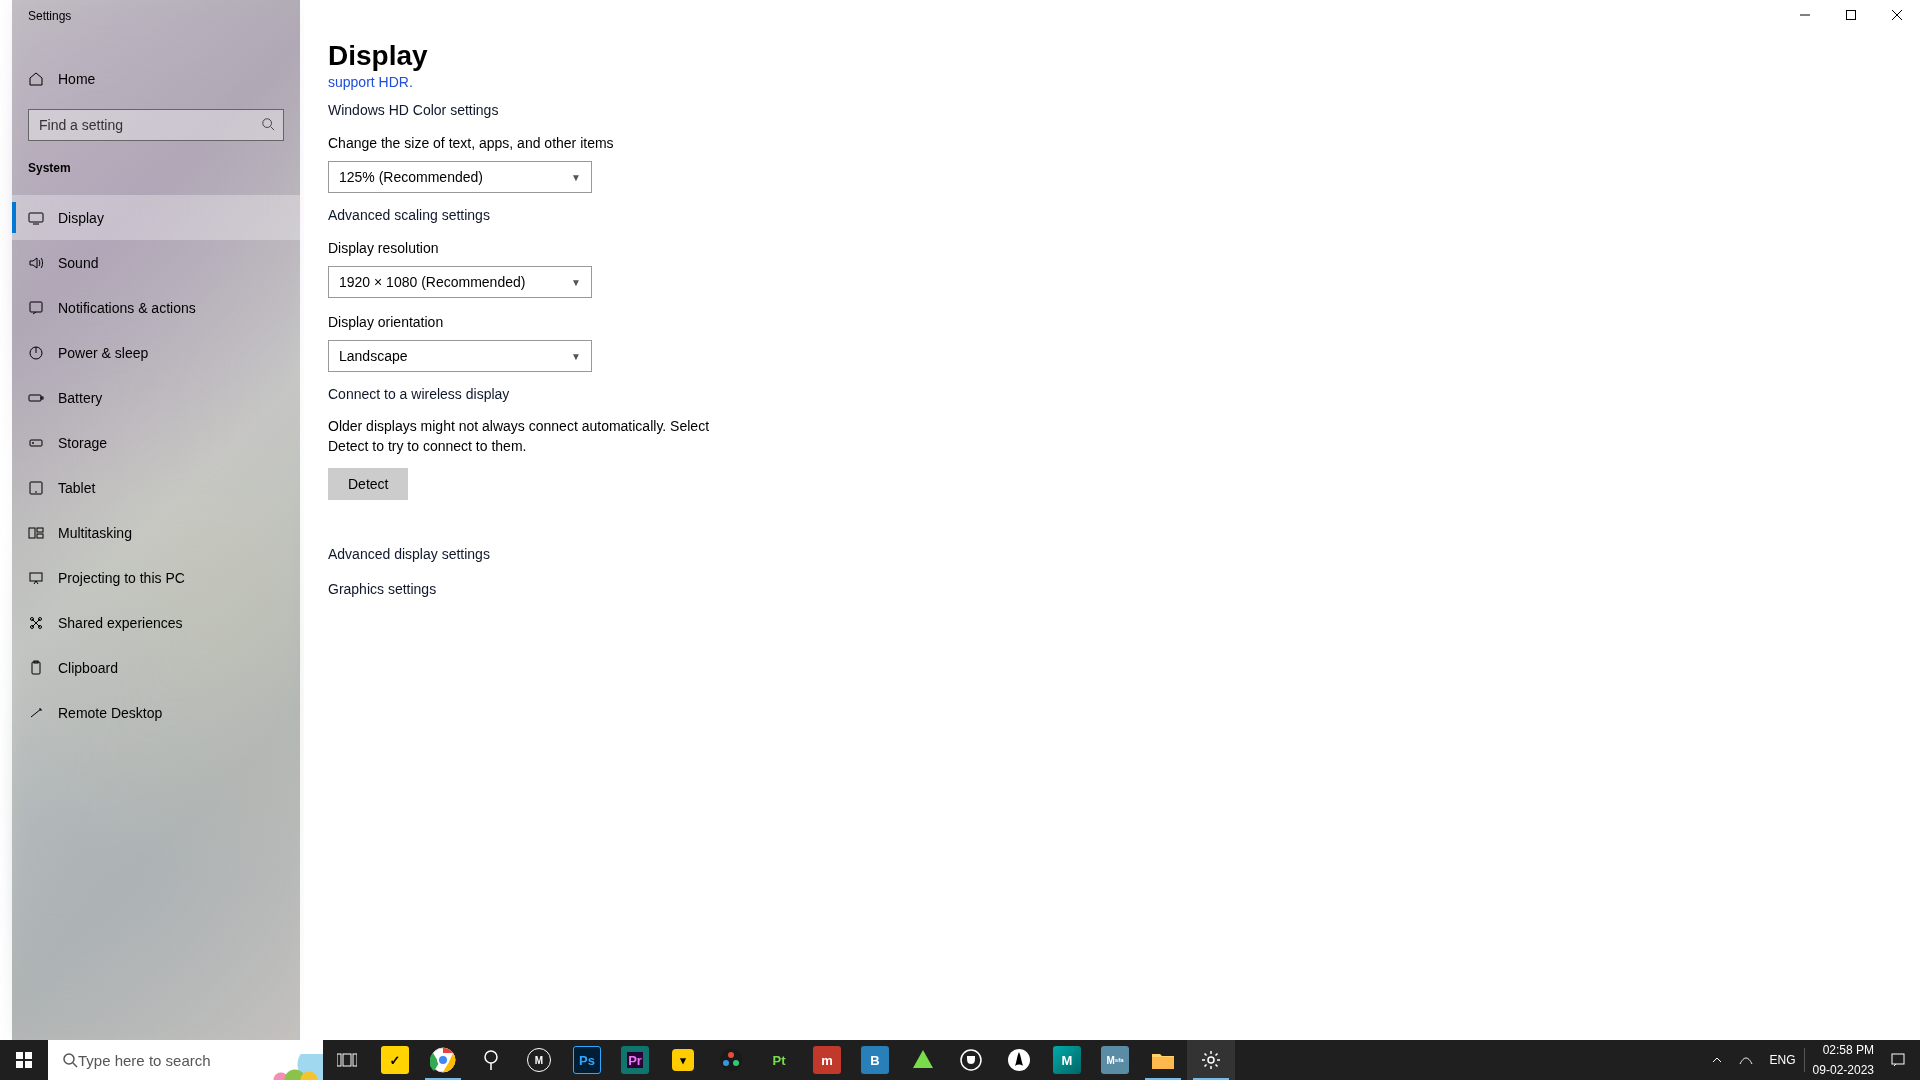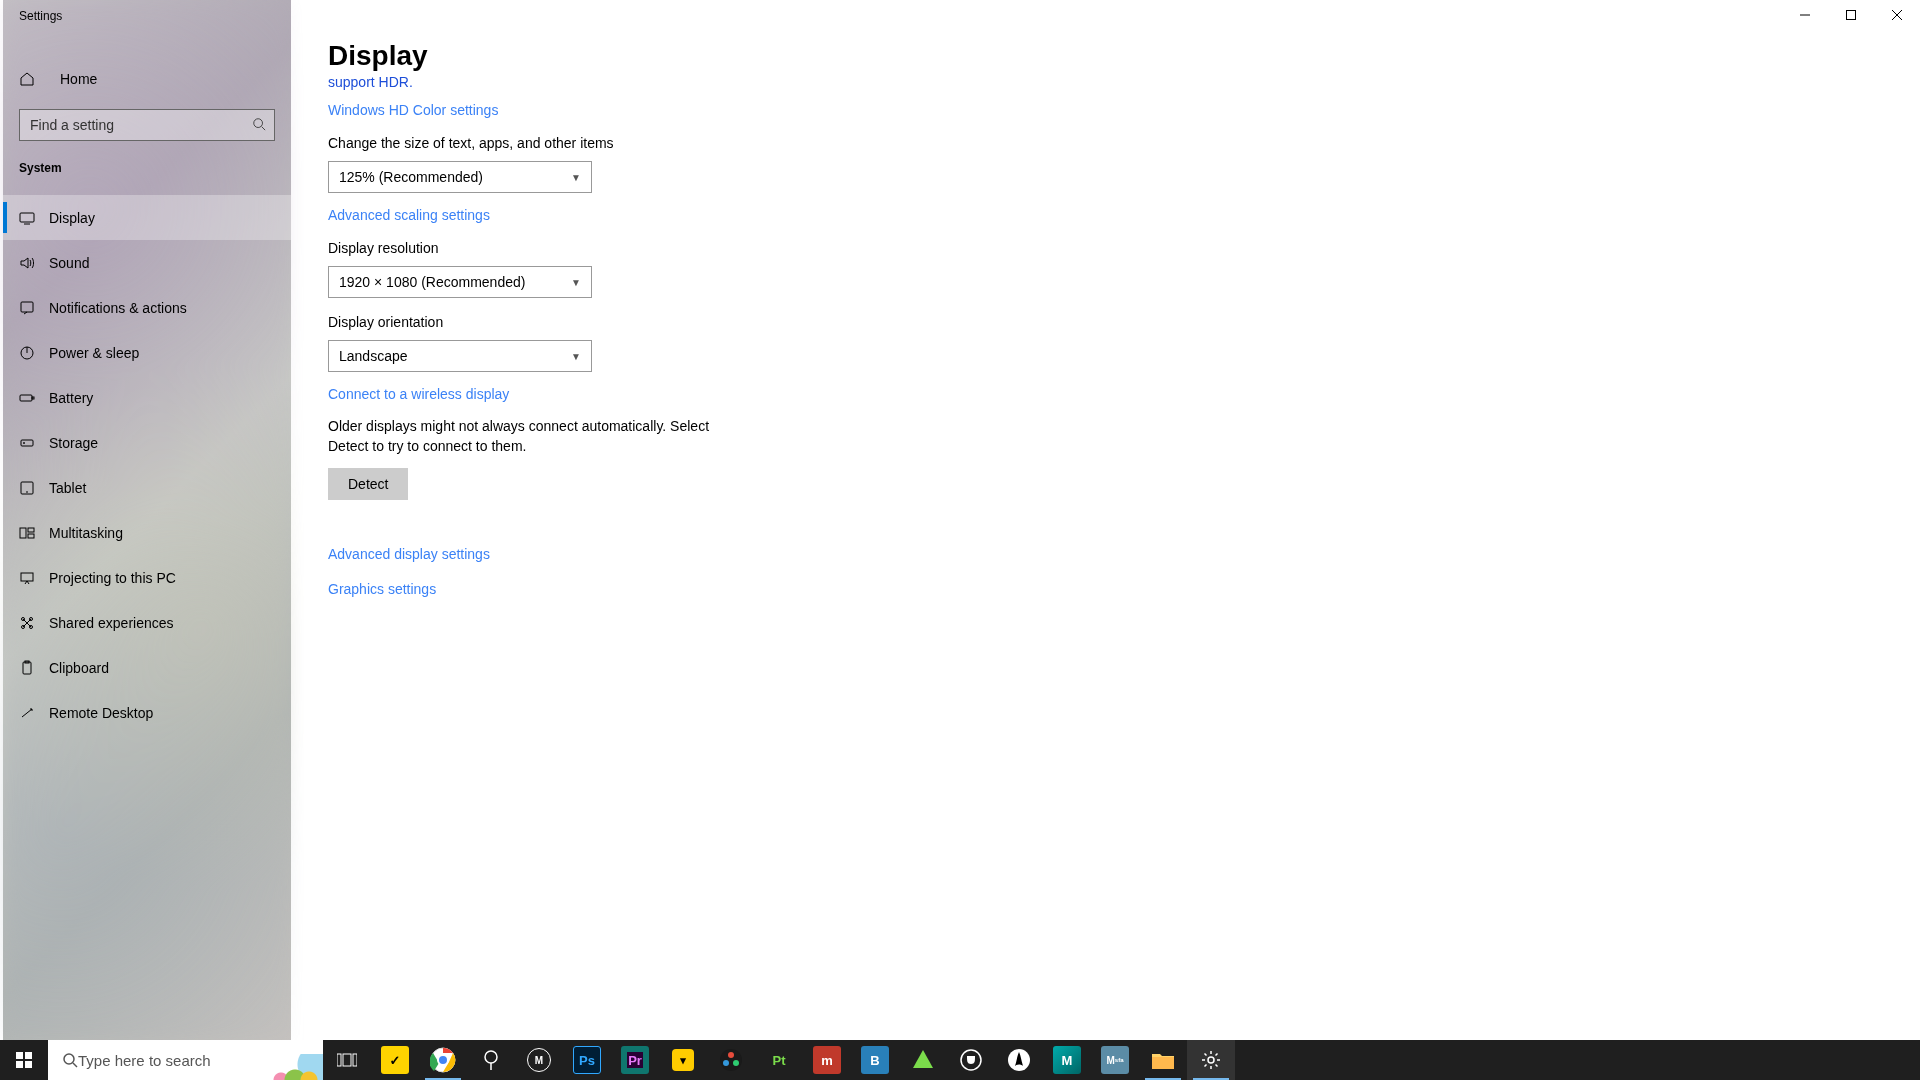--- a/index.html
+++ b/index.html
@@ -1,35 +1,35 @@
 <!DOCTYPE html>
 <html><head>
 <meta charset="utf-8">
 <style>
   * { margin:0; padding:0; box-sizing:border-box; font-family:"Segoe UI",sans-serif; }
   html,body { width:1920px; height:1080px; overflow:hidden; }
   body { background:#fff; display:flex; flex-direction:column; }
   
   .sidebar {
-    position:absolute; left:3px; top:0; width:288px; height:1040px;
+    position:absolute; left:12px; top:0; width:288px; height:1040px;
     background:linear-gradient(135deg,#c3c0c4 0%, #b0aab4 25%, #c8cac6 50%, #b2b6b4 75%, #c5c2bf 100%);
   }
   .sidebar::before {
     content:""; position:absolute; inset:0;
     background:
       radial-gradient(circle at 30% 20%, rgba(180,160,190,0.4), transparent 40%),
       radial-gradient(circle at 70% 60%, rgba(200,200,180,0.4), transparent 40%),
       radial-gradient(circle at 20% 80%, rgba(160,170,180,0.4), transparent 40%);
     filter:blur(8px);
   }
   .sidebar > * { position:relative; }
   
   .title-row { height:32px; display:flex; align-items:center; padding-left:16px; font-size:12px; color:#000; }
   
-  .home-row { height:45px; display:flex; align-items:center; padding-left:16px; gap:25px; margin-top:24px; cursor:pointer; }
+  .home-row { height:45px; display:flex; align-items:center; padding-left:16px; gap:14px; margin-top:24px; cursor:pointer; }
   .home-row span.lbl { font-size:14px; }
   
   .search-wrap { padding:8px 16px 4px 16px; }
   .search-box {
     position:relative; height:32px; border:1px solid #666; background:rgba(255,255,255,0.35);
     display:flex; align-items:center;
   }
   .search-box input {
     width:100%; height:100%; border:none; outline:none; background:transparent;
     padding:0 30px 0 10px; font-size:14px; color:#000;
@@ -56,21 +56,21 @@
   }
   .win-controls {
     position:absolute; top:0; right:0; display:flex;
   }
   .win-btn { width:46px; height:30px; display:flex; align-items:center; justify-content:center; cursor:pointer; }
   
   .page-title { font-size:28px; font-weight:600; padding-top:40px; }
   
   .scroll-body { margin-top:2px; width:760px; }
   .truncated-text { font-size:14px; color:#1d4ed8; margin-top:2px; }
-  .link { color:#3b82f6; font-size:14px; cursor:pointer; display:inline-block; }
+  .link { color:#0f172a; font-size:14px; cursor:pointer; display:inline-block; }
   
   .section-title { font-size:20px; font-weight:600; margin-top:44px; }
   .field-label { font-size:14px; margin-top:16px; }
   
   .dropdown {
     margin-top:10px; width:264px; height:32px; border:1px solid #999;
     display:flex; align-items:center; justify-content:space-between;
     padding:0 10px; font-size:14px; cursor:pointer; background:#fff;
   }
   .chev { font-size:10px; color:#555; }
@@ -435,13 +435,39 @@
         </svg>
       </div>
     <div class="tb-item active running">
         <svg width="20" height="20" viewBox="0 0 20 20" fill="none" stroke="#fff" stroke-width="1.5">
           <circle cx="10" cy="10" r="3"></circle>
           <path d="M10 1v3M10 16v3M1 10h3M16 10h3M3.5 3.5l2 2M14.5 14.5l2 2M16.5 3.5l-2 2M5.5 14.5l-2 2"></path>
         </svg>
       </div>
   </div>
 
+  <div class="tb-tray">
+    <div class="tray-seg">
+        <svg width="10" height="10" viewBox="0 0 10 10" fill="none" stroke="#fff">
+          <path d="M1 7l4-4 4 4"></path>
+        </svg>
+      </div>
+    <div class="tray-seg">
+        <svg width="16" height="16" viewBox="0 0 16 16" fill="none" stroke="#fff">
+          <path d="M2 12c4-8 8-8 12 0"></path>
+        </svg>
+      </div>
+    <div class="tray-seg">
+        <span>ENG</span>
+      </div>
+    <div class="tray-divider"></div>
+    <div class="tray-seg tray-clock">
+      <span>02:58 PM</span>
+      <span>09-02-2023</span>
+    </div>
+    <div class="tray-seg">
+        <svg width="16" height="16" viewBox="0 0 16 16" fill="none" stroke="#fff">
+          <rect x="2" y="2" width="12" height="10"></rect>
+          <path d="M6 12l-2 2"></path>
+        </svg>
+      </div>
+  </div>
 </div>
 
 </body></html>

